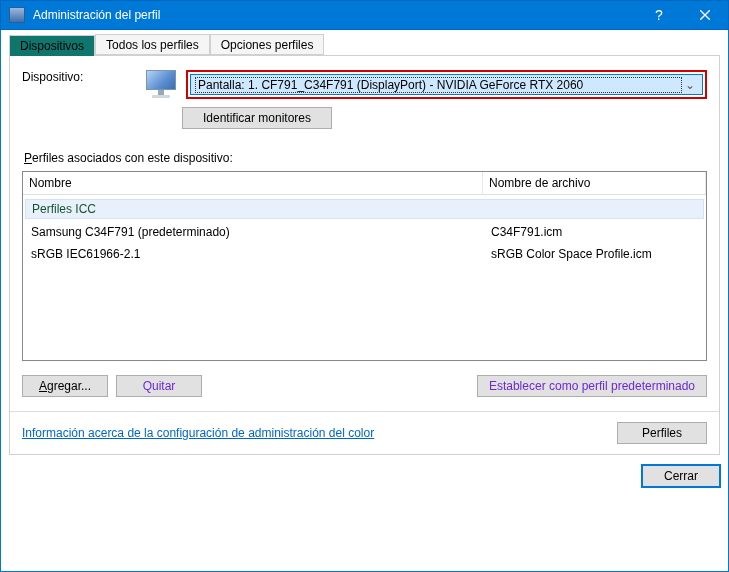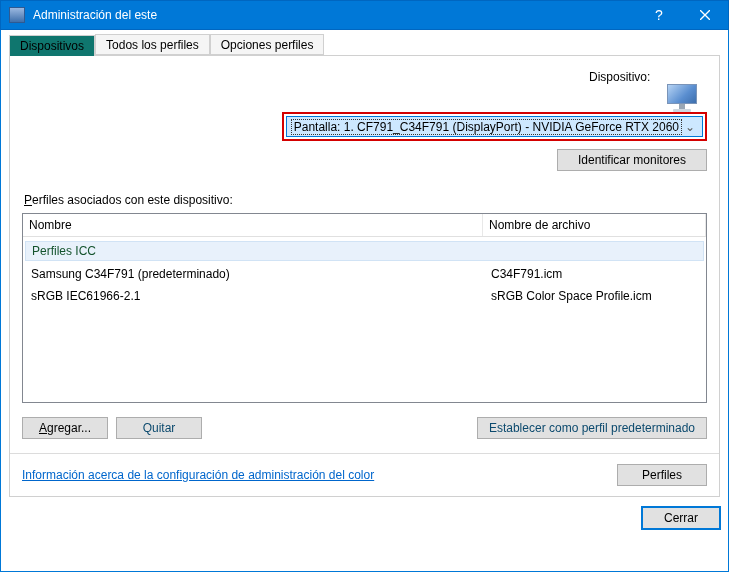--- a/index.html
+++ b/index.html
@@ -25,21 +25,21 @@
 
   .client { border:1px solid #0078d7; border-top:none; height: calc(100% - 30px); padding: 4px 8px 8px 8px; background:#fff;}
 
   .tabs { display:flex; height:22px; border-bottom:1px solid #d0d0d0; font-size:12px;}
   .tab { padding: 3px 10px 0 10px; border:1px solid #d0d0d0; border-bottom:none; background:#fff; margin-right:0px; position:relative; top:1px;}
   .tab.inactive { background:#f5f5f5; top:0; border-bottom:1px solid #d0d0d0;}
   .tab.active { background:#0f766e; }
   
   .tabpage { border:1px solid #d0d0d0; border-top:none; padding: 14px 12px 10px 12px;}
 
-  .row { display:flex; align-items:flex-end;flex-direction:column; }
+  .row { display:flex; align-items:flex-start; }
   .label { font-size:12px; color:#000; }
 
   .device-icon {
     width: 32px; height: 28px; margin: 0 8px 0 6px; position:relative;
   }
   .device-icon .screen{
     width:30px; height:20px; border:1px solid #7a94b8;
     background: linear-gradient(135deg,#b6d3f4 0%, #5a8ed0 60%, #3d6fad 100%);
   }
   .device-icon .stand{
@@ -57,21 +57,21 @@
   .dropdown .value{ flex:1; border:1px dotted #333; padding:0 2px; }
   .dropdown .chev { width:16px; text-align:center; color:#5b5b5b;}
 
   .checkbox { width:13px; height:13px; border:1px solid #333; margin-right:6px; display:inline-flex; align-items:center; justify-content:center; background:#fff;}
   .checkbox.checked::after{ content:"✓"; font-size:11px; line-height:11px; color:#000;}
 
   .btn {
     font-size:12px; background:#e1e1e1; border:1px solid #adadad;
     padding: 2px 10px; min-height:22px; display:inline-flex; align-items:center; justify-content:center;
   }
-  .btn.disabled{ color:#0c4a6e; }
+  .btn.disabled{ color:#6d28d9; }
 
   .profiles-caption{ font-size:12px; margin: 22px 0 6px 2px;}
 
   .listview{
     border:1px solid #828790; height: 190px; background:#fff; font-size:12px;
   }
   .lv-header{ display:flex; border-bottom:1px solid #e0e0e0;}
   .lv-col{ padding:4px 6px; border-right:1px solid #e8e8e8;}
   .lv-col.name{ width:460px;}
   .lv-col.file{ flex:1; }
@@ -91,21 +91,21 @@
   .bottom-row .spacer{ flex:1;}
 
   .close-row{ display:flex; justify-content:flex-end; margin-top:10px; }
   .btn.focused{ border:1px solid #0078d7; outline:1px solid #0078d7;}
 </style>
 </head>
 <body>
 
 <div class="titlebar">
   <span class="titlebar-icon"></span>
-  <span class="titlebar-title">Administración del este</span>
+  <span class="titlebar-title">Administración del perfil</span>
   <div class="titlebar-btn help">
     <span>?</span>
   </div>
   <div class="titlebar-btn close">
     <svg width="10" height="10" viewBox="0 0 10 10">
         <line x1="0" y1="0" x2="10" y2="10" stroke-width="1.3"></line>
         <line x1="10" y1="0" x2="0" y2="10" stroke-width="1.3"></line>
       </svg>
   </div>
 </div>

